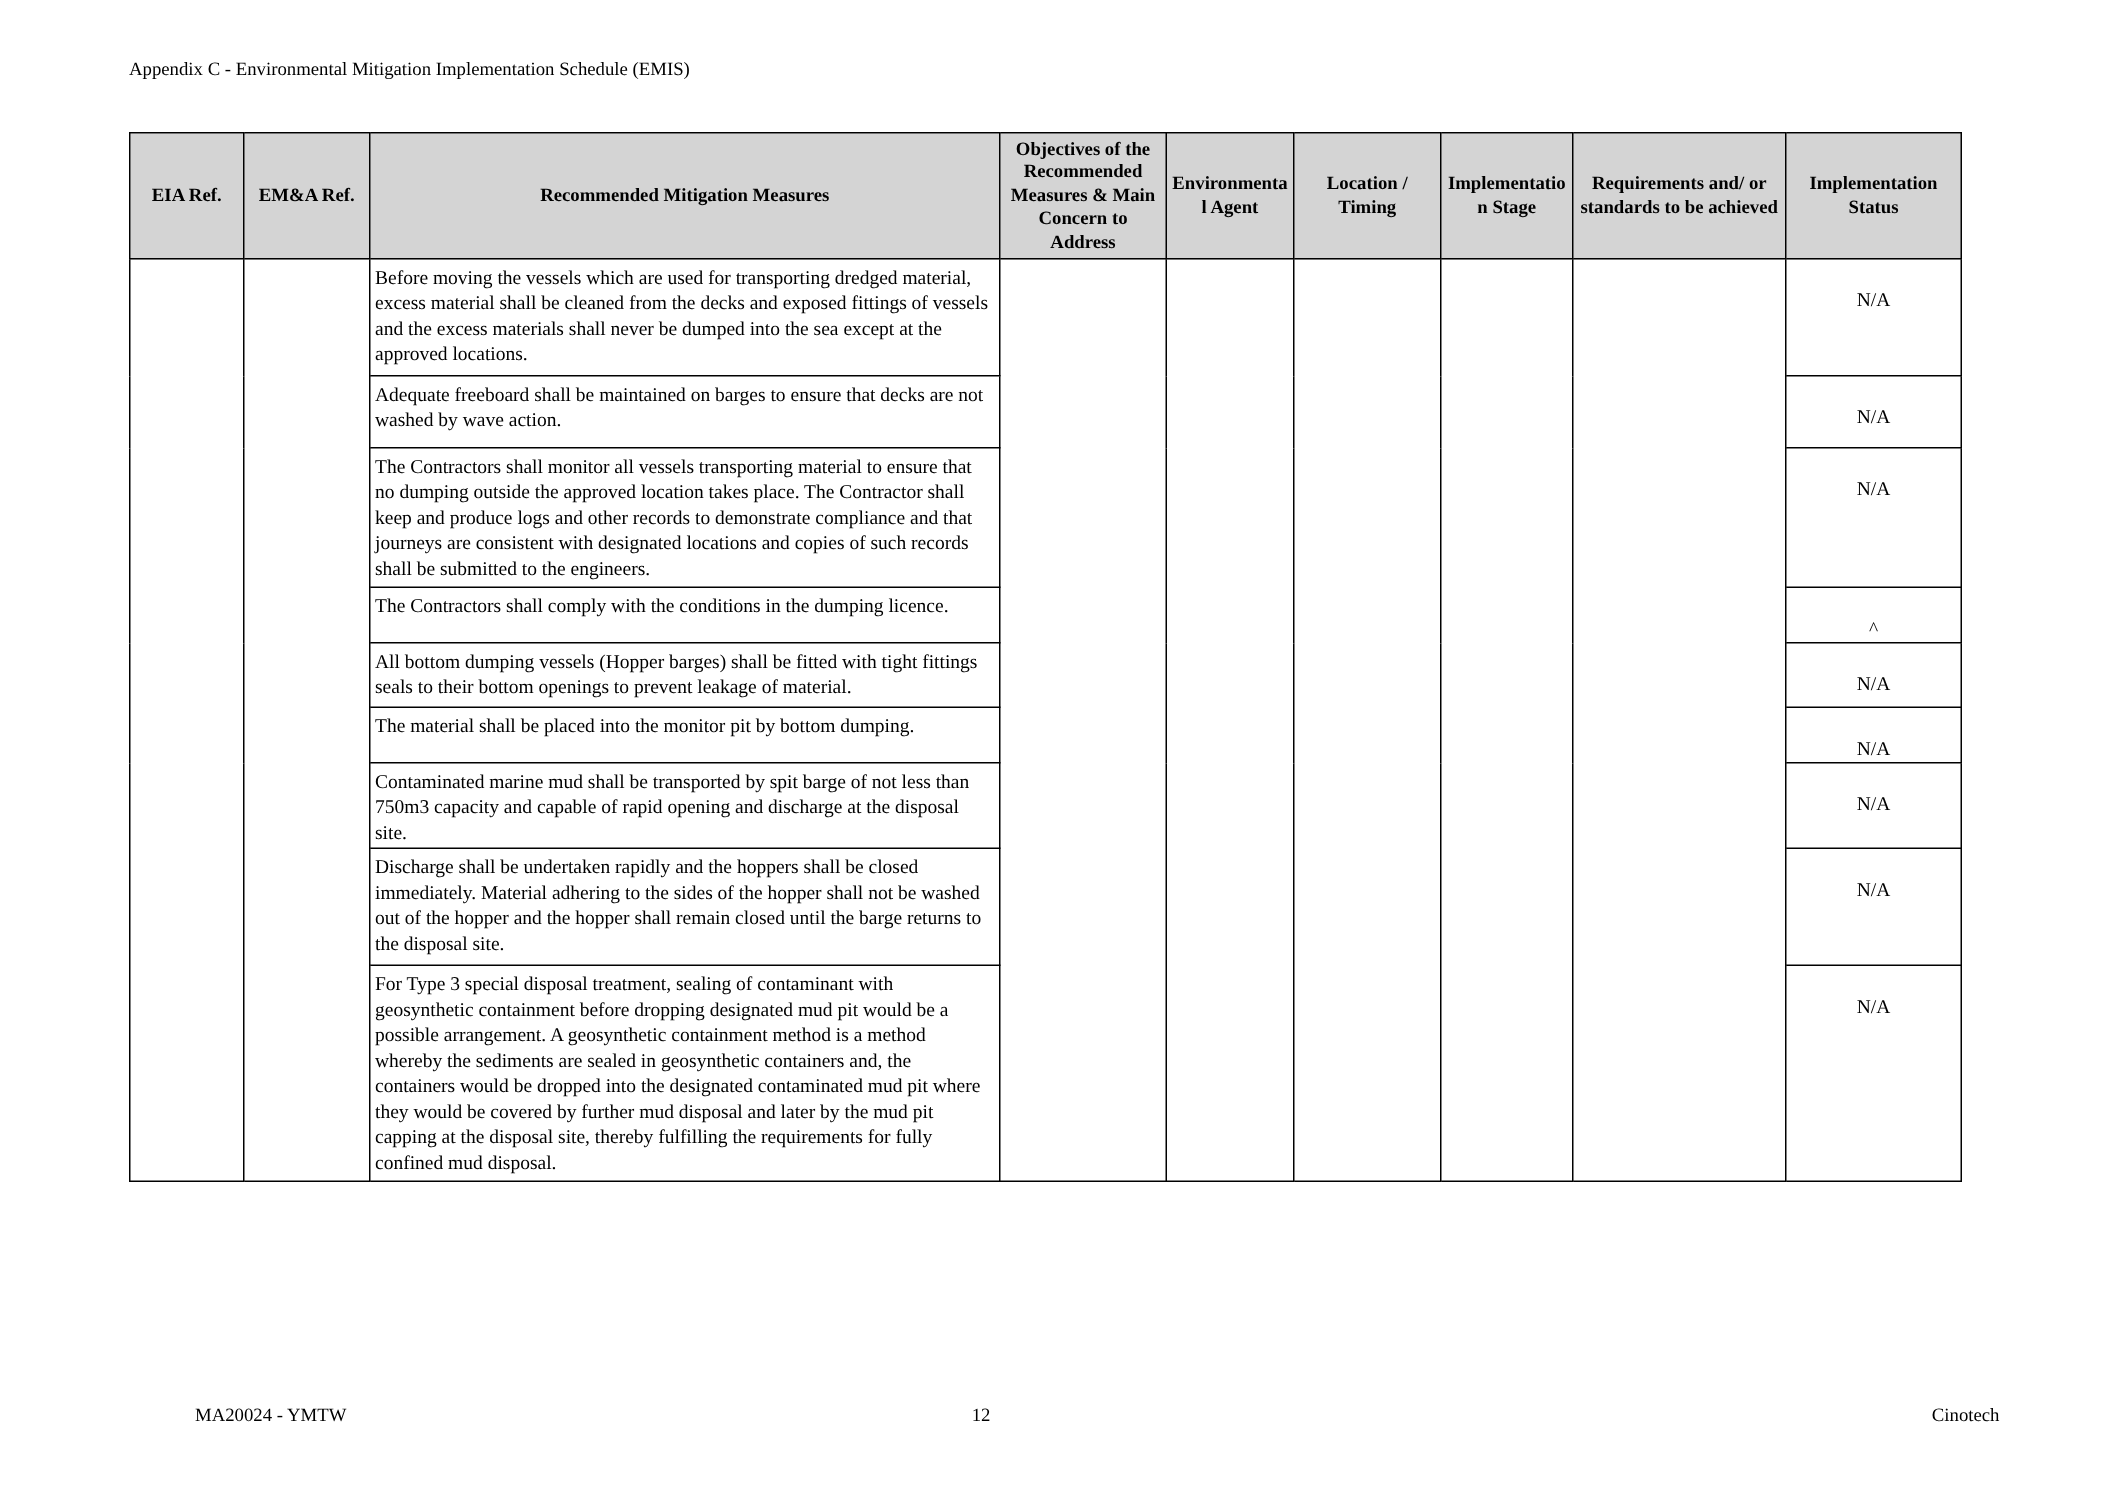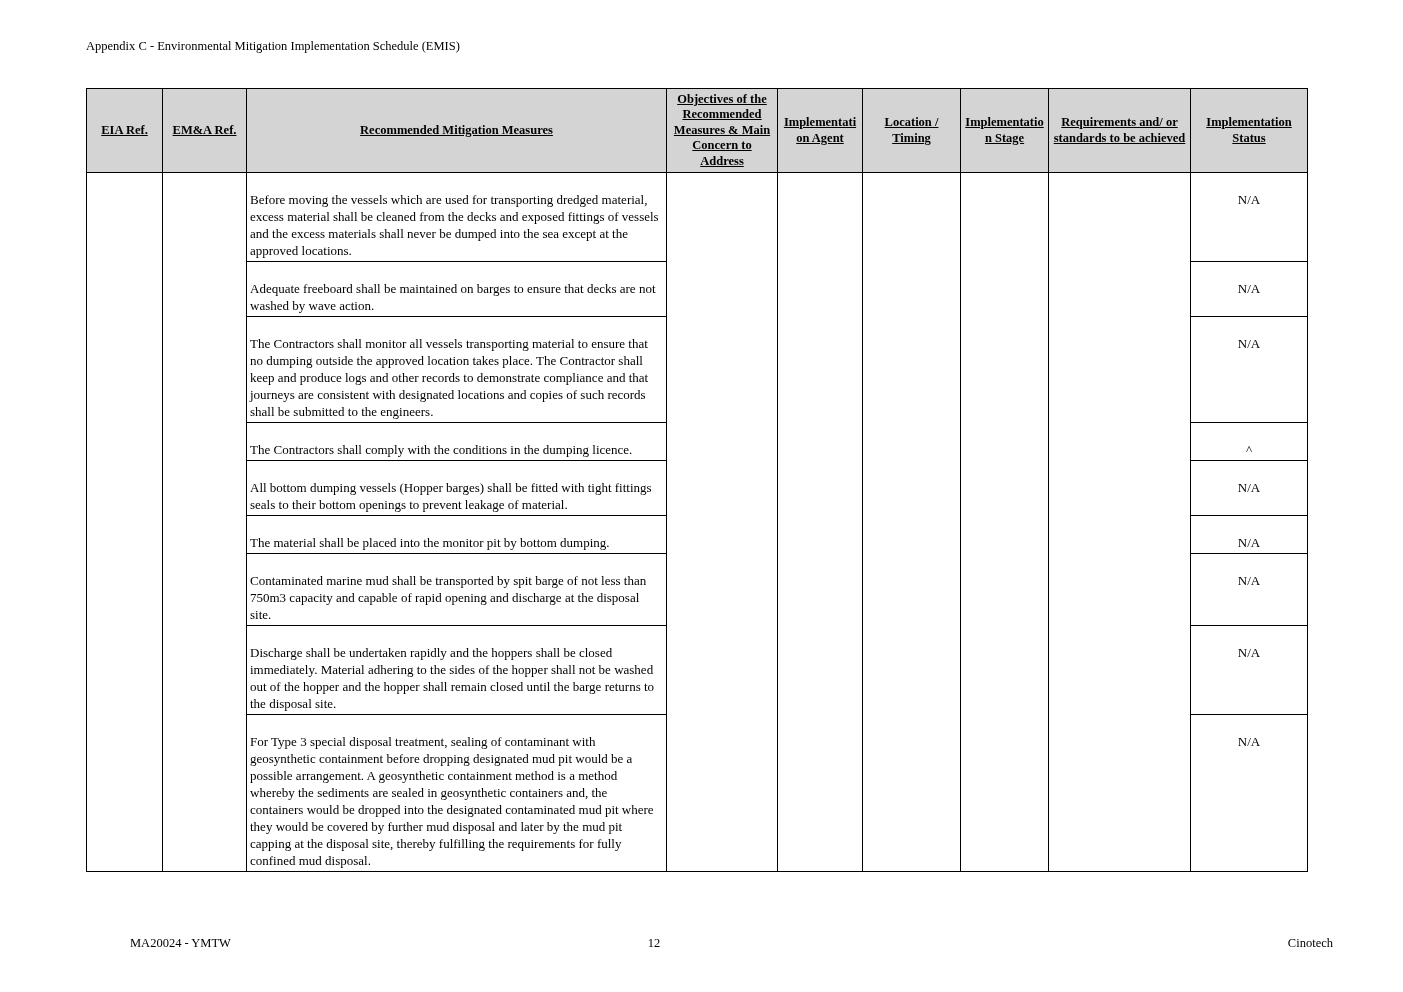--- a/index.html
+++ b/index.html
@@ -34,32 +34,31 @@
     background: #d4d4d4;
     border: 1.5px solid #000;
     font-weight: bold;
     font-size: 12.5px;
     line-height: 15.5px;
     text-align: center;
     vertical-align: middle;
     padding: 2px 3px;
     overflow-wrap: break-word;
     word-wrap: break-word;
-    text-decoration: underline;
   }
   table.emis td {
     border: 1px solid #000;
     font-size: 13px;
     line-height: 17px;
     vertical-align: top;
     overflow-wrap: break-word;
   }
   td.measure-cell {
     text-align: left;
-    padding: 18px 4px 2px 3px;
+    padding: 3px 4px 2px 3px;
   }
   td.status-cell {
     text-align: center;
     padding-top: 18px;
   }
   td.span-cell { padding: 0; }
   thead tr { height: 84px; }
   tr.r0 { height: 78px; }
   tr.r1 { height: 48px; }
   tr.r2 { height: 93px; }
@@ -98,21 +97,21 @@
       <col style="width:88px">
       <col style="width:142px">
       <col style="width:117px">
     </colgroup>
     <thead>
       <tr>
         <th>EIA Ref.</th>
         <th>EM&amp;A Ref.</th>
         <th>Recommended Mitigation Measures</th>
         <th>Objectives of the Recommended Measures &amp; Main Concern to Address</th>
-        <th>Implementation Agent</th>
+        <th>Environmental Agent</th>
         <th>Location / Timing</th>
         <th>Implementation Stage</th>
         <th>Requirements and/ or standards to be achieved</th>
         <th>Implementation Status</th>
       </tr>
     </thead>
     <tbody>
       <tr class="r0">
         <td class="span-cell" rowspan="9"></td>
         <td class="span-cell" rowspan="9"></td>

